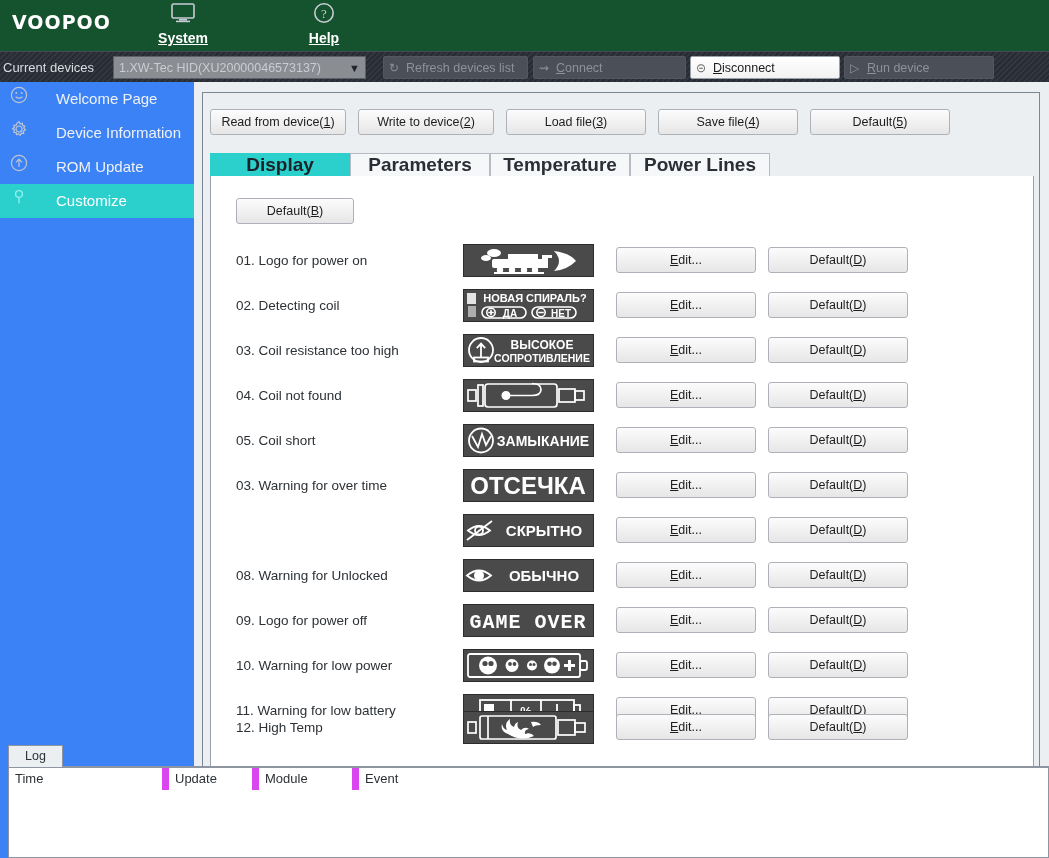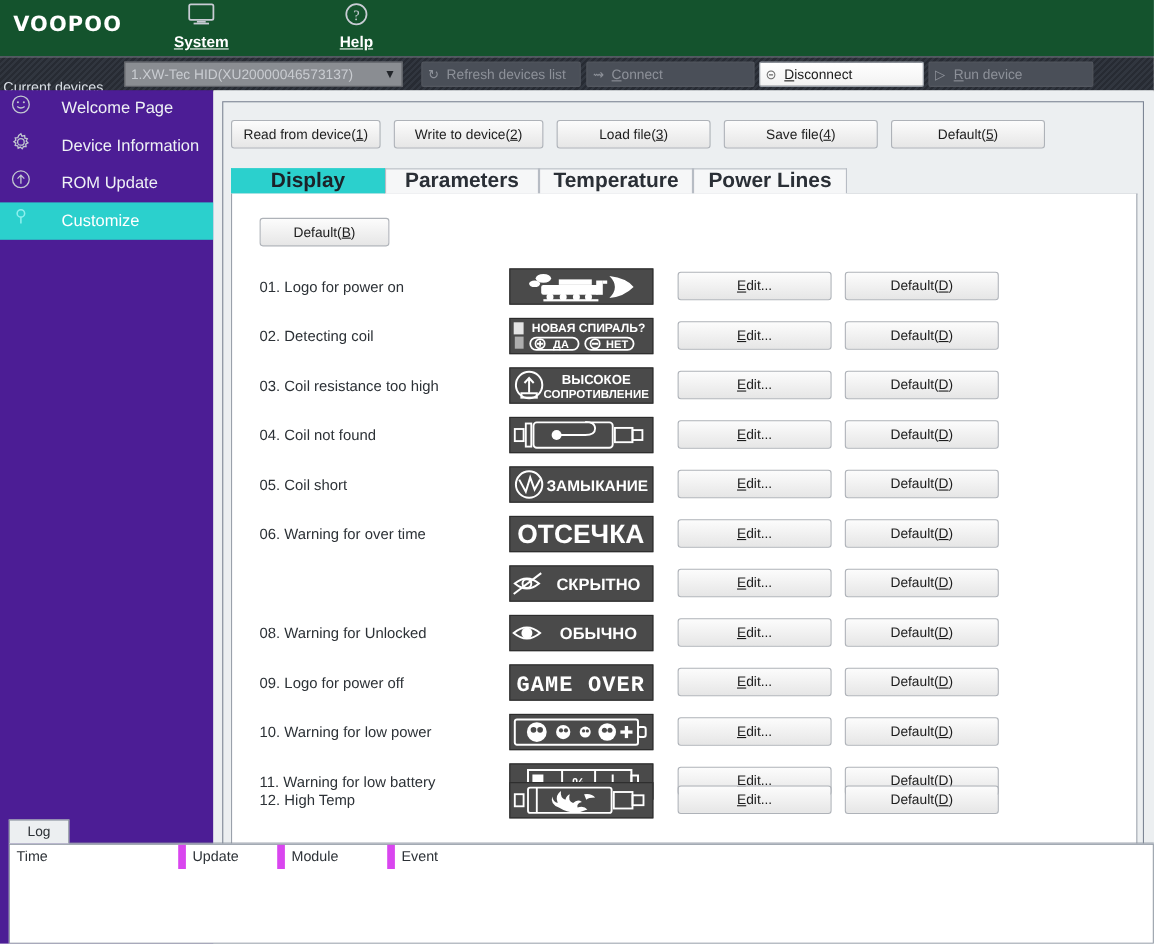--- a/index.html
+++ b/index.html
@@ -34,21 +34,21 @@
   
   .devbar{
     position:absolute;left:0;top:51px;width:1049px;height:31px;
     background:
       repeating-linear-gradient(135deg,#31363f 0px,#31363f 2px,#272b33 2px,#272b33 4px);
     border-top:1px solid #454b56;
   }
   .devbar-label{
     position:absolute;left:0;top:0;height:31px;line-height:31px;
     padding-left:3px;width:104px;
-    color:#d8dde4;font-size:13px;margin-top:12px;
+    color:#d8dde4;font-size:13px;
   }
   .dev-select{
     position:absolute;left:113px;top:4px;width:253px;height:23px;
     background:#8a8d92;border:1px solid #5c5f65;
     color:#c9ccd1;font-size:12.5px;line-height:23px;
     padding-left:5px;box-sizing:border-box;
     white-space:nowrap;overflow:hidden;
   }
   .dev-select .caret{
     position:absolute;right:5px;top:0;font-size:11px;color:#22252a;line-height:23px;
@@ -71,21 +71,21 @@
   .tbtn.enabled .tb-ic{color:#6a6a6a;}
   .tbtn u{text-decoration:underline;}
   #btn-refresh{left:383px;width:145px;}
   #btn-connect{left:533px;width:153px;}
   #btn-disconnect{left:690px;width:150px;}
   #btn-rundevice{left:844px;width:150px;}
 
   
   .sidebar{
     position:absolute;left:0;top:82px;width:194px;height:776px;
-    background:#4c1d95;
+    background:#3b82f6;
   }
   .side-item{
     position:relative;height:34px;line-height:34px;
     color:#eef1f5;font-size:15px;
     padding-left:56px;box-sizing:border-box;
   }
   .side-item .s-ic{
     position:absolute;left:4px;top:0;width:30px;text-align:center;
     line-height:34px;font-size:17px;color:#c0c6cf;
   }
@@ -417,21 +417,21 @@
                     <circle cx="17" cy="15.5" r="12"></circle>
                     <path d="M8 11l6 11 4-13 4 11 5-9"></path>
                   </g>
                   <text x="79" y="21" font-size="14" fill="#fff" text-anchor="middle" font-family="Liberation Sans, sans-serif" font-weight="bold">ЗАМЫКАНИЕ</text>
                 </svg>
               </div>
               <div class="rbtn btn-edit"><u>E</u><span>dit...</span></div>
               <div class="rbtn btn-def"><span>Default(</span><u>D</u><span>)</span></div>
             </div>
             <div class="row" style="top: 287px;">
-              <div class="row-label">06. Warning for over time</div>
+              <div class="row-label">03. Warning for over time</div>
               <div class="preview">
                 <svg width="129" height="31" viewBox="0 0 129 31">
                   <text x="64" y="24" font-size="24" fill="#fff" text-anchor="middle" font-family="Liberation Sans, sans-serif" font-weight="bold">ОТСЕЧКА</text>
                 </svg>
               </div>
               <div class="rbtn btn-edit"><u>E</u><span>dit...</span></div>
               <div class="rbtn btn-def"><span>Default(</span><u>D</u><span>)</span></div>
             </div>
             <div class="row" style="top: 332px;">
               <div class="preview">

